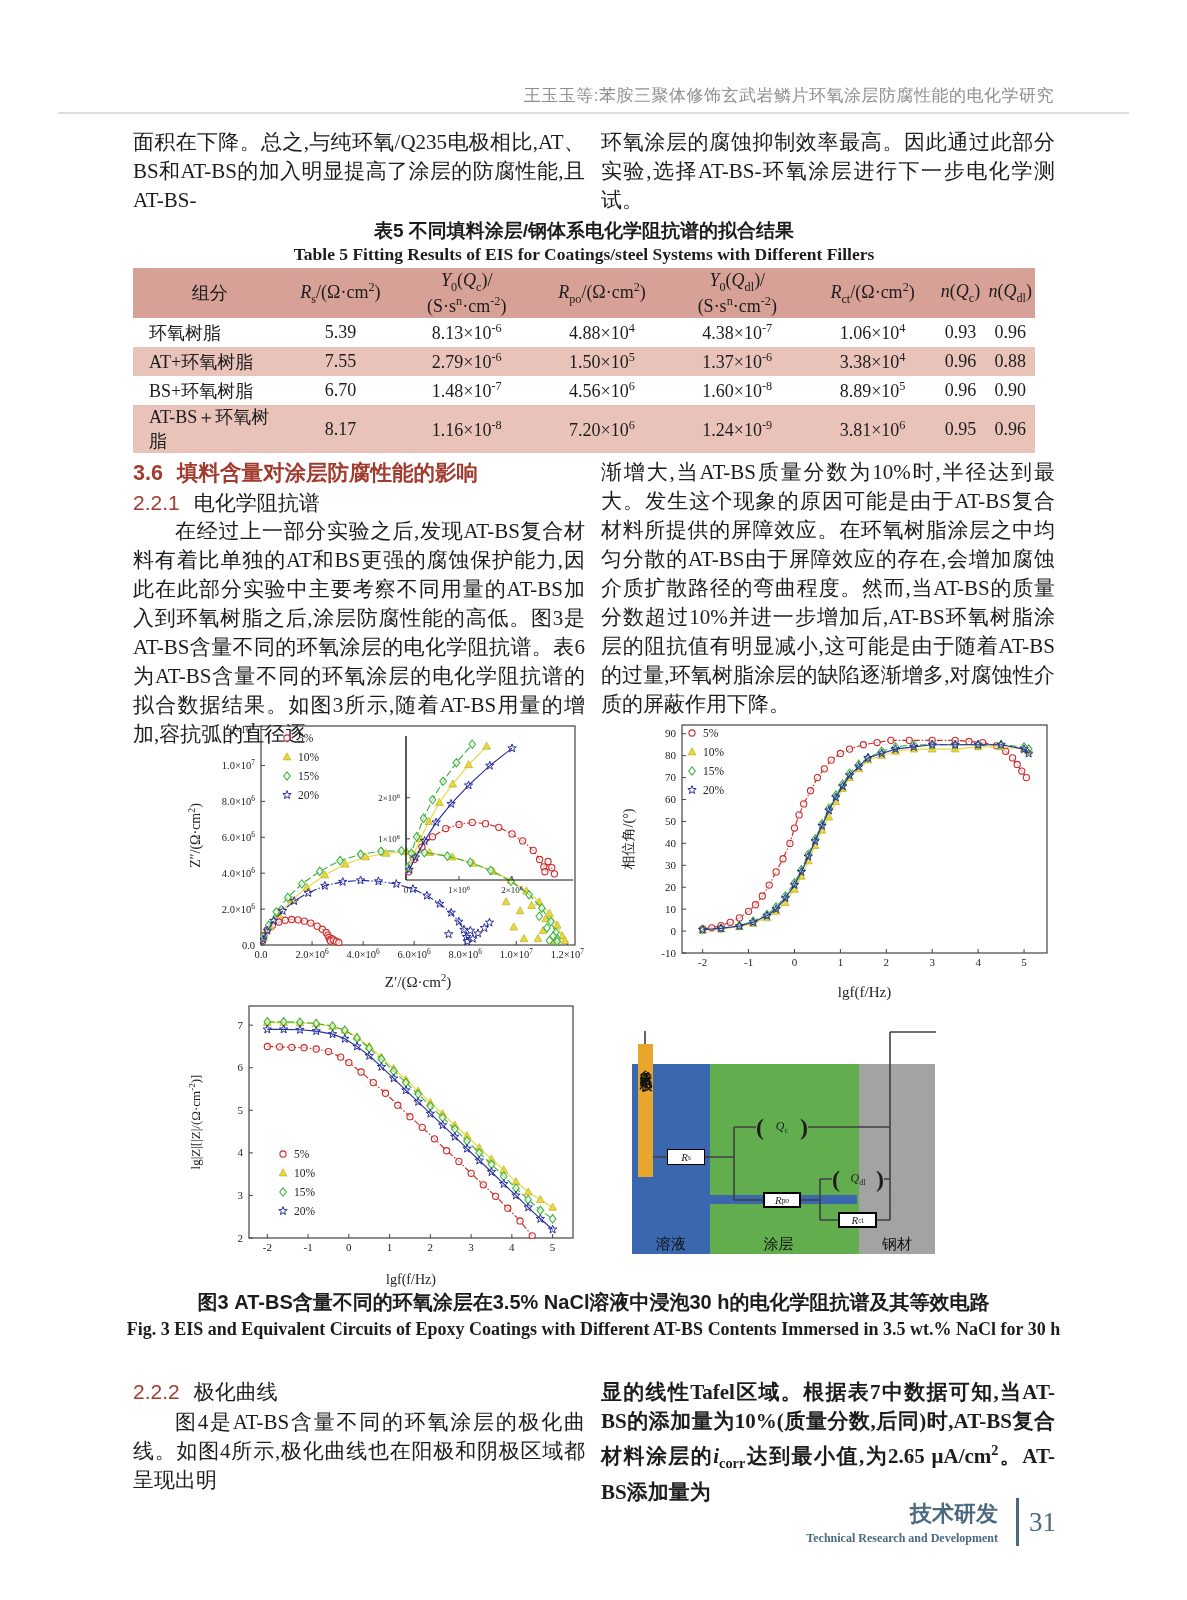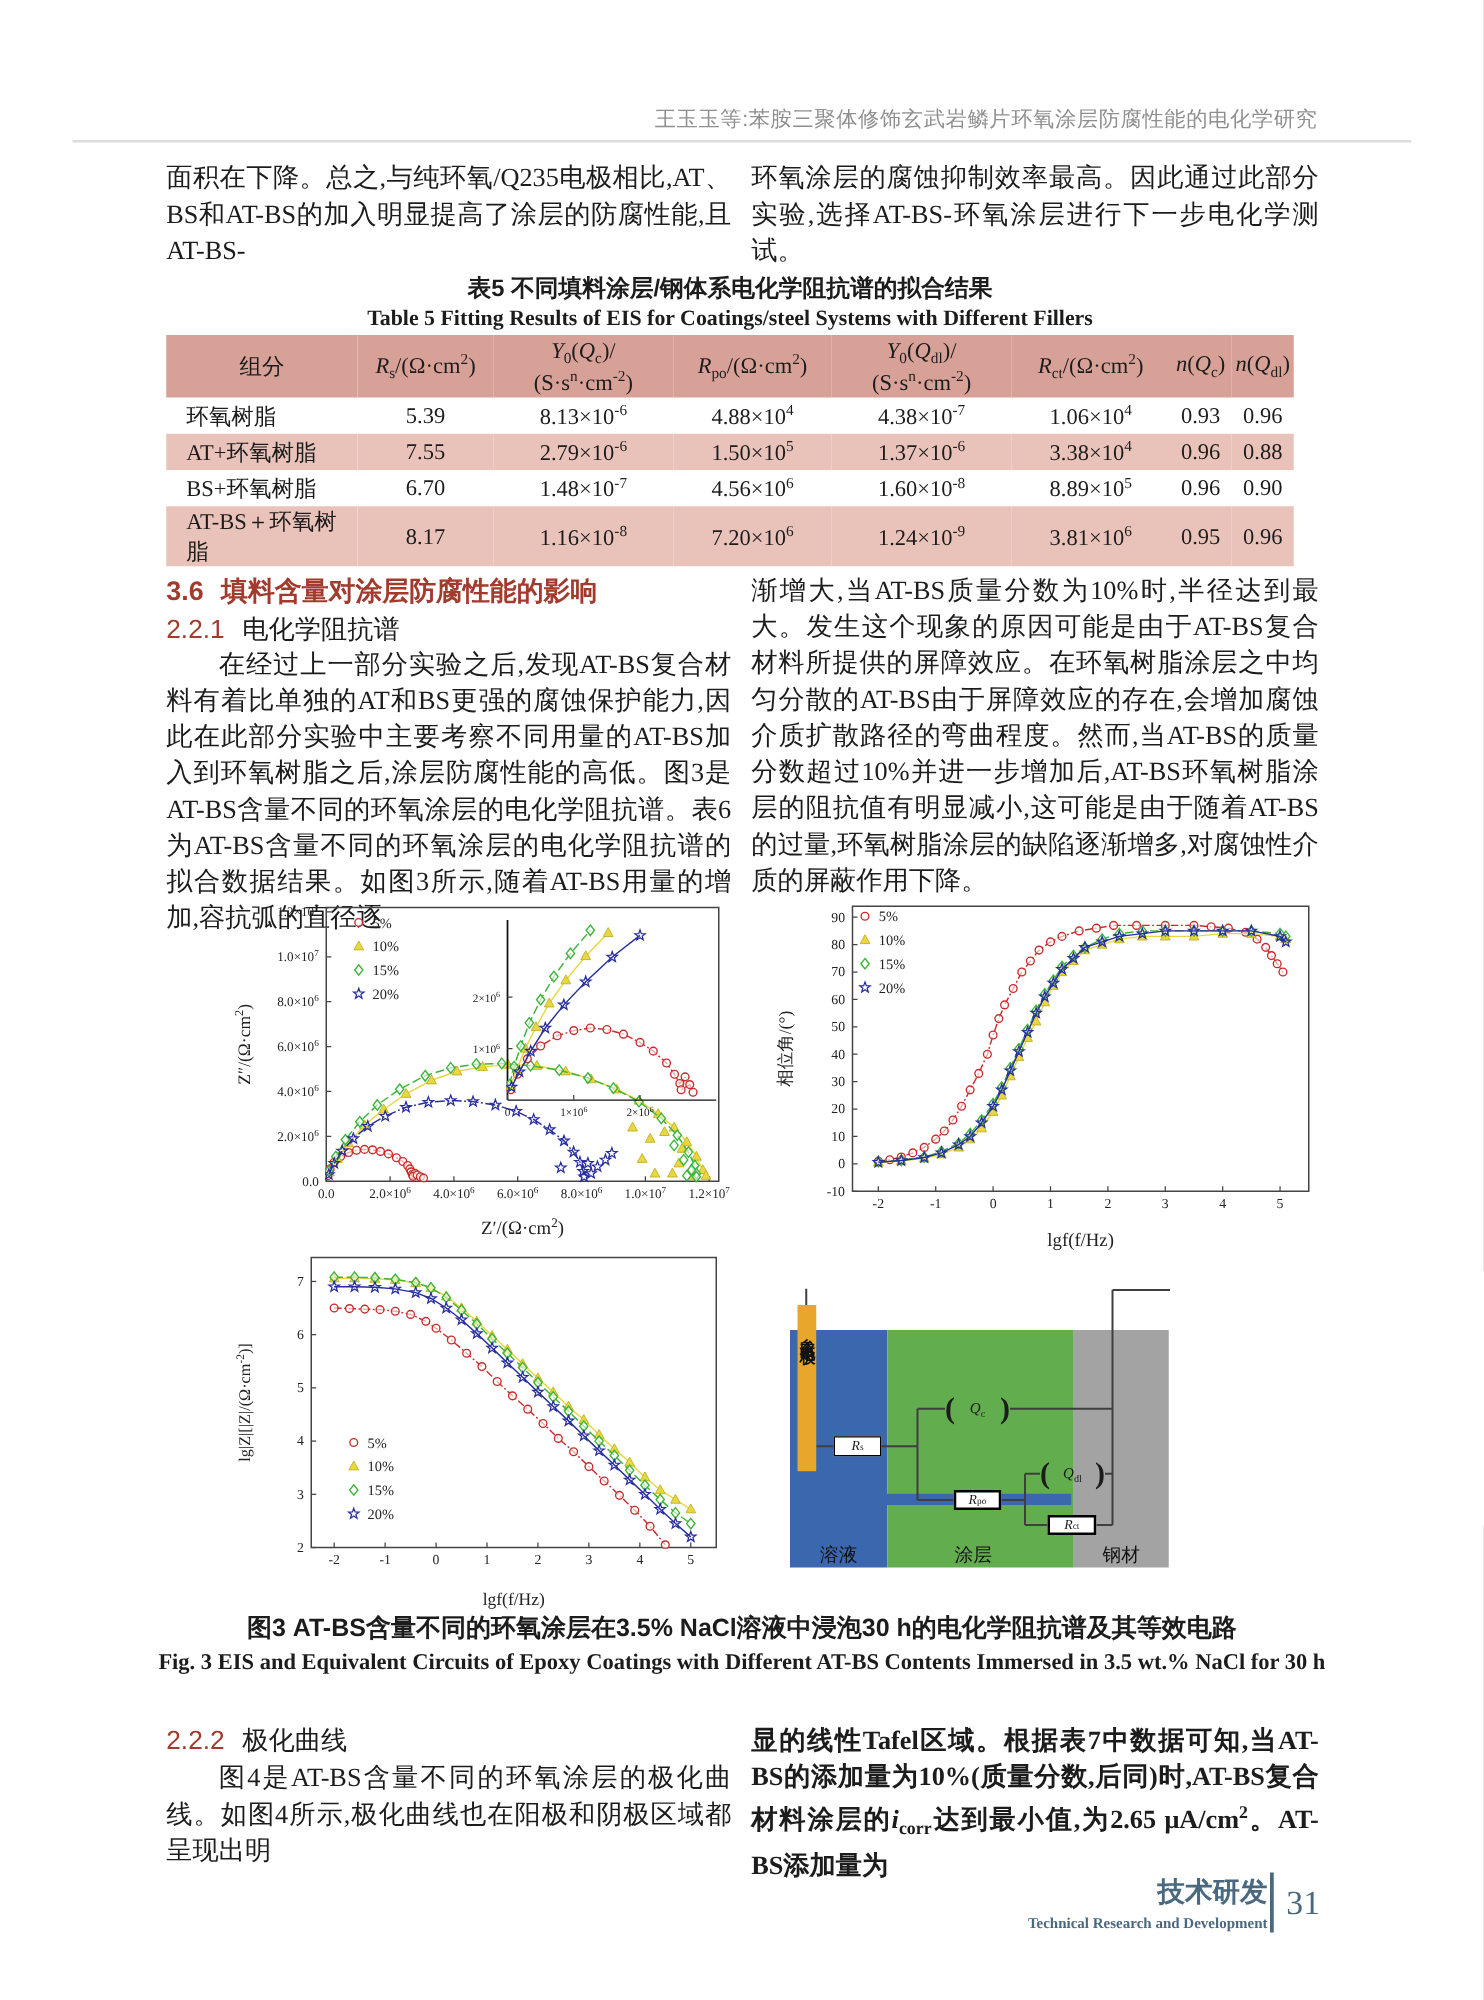--- a/index.html
+++ b/index.html
@@ -76,21 +76,21 @@
   #lab-sol{left:32px;width:78px;}
   #lab-coat{left:110px;width:137px;}
   #lab-steel{left:259px;width:76px;}
 
   .cap-cn{position:absolute;top:1289px;left:70px;width:1047px;text-align:center;
           font-family:"Liberation Sans",sans-serif;font-weight:bold;font-size:20px;}
   .cap-en{position:absolute;top:1319px;left:70px;width:1047px;text-align:center;
           font-weight:bold;font-size:18px;}
 
   .footer{position:absolute;top:1498px;right:131px;display:flex;align-items:center;color:var(--footer);}
-  .footer-text{text-align:right;margin-right:2px;}
+  .footer-text{text-align:right;margin-right:18px;}
   .footer-cn{font-family:"Liberation Sans",sans-serif;font-weight:bold;font-size:22px;}
   .footer-en{font-size:12px;font-weight:bold;margin-top:2px;}
   .footer-bar{width:3px;height:48px;background:var(--footer);margin-right:10px;}
   .footer-page{font-size:27px;}
 </style>
 </head>
 <body>
 
 <div class="page">
 

